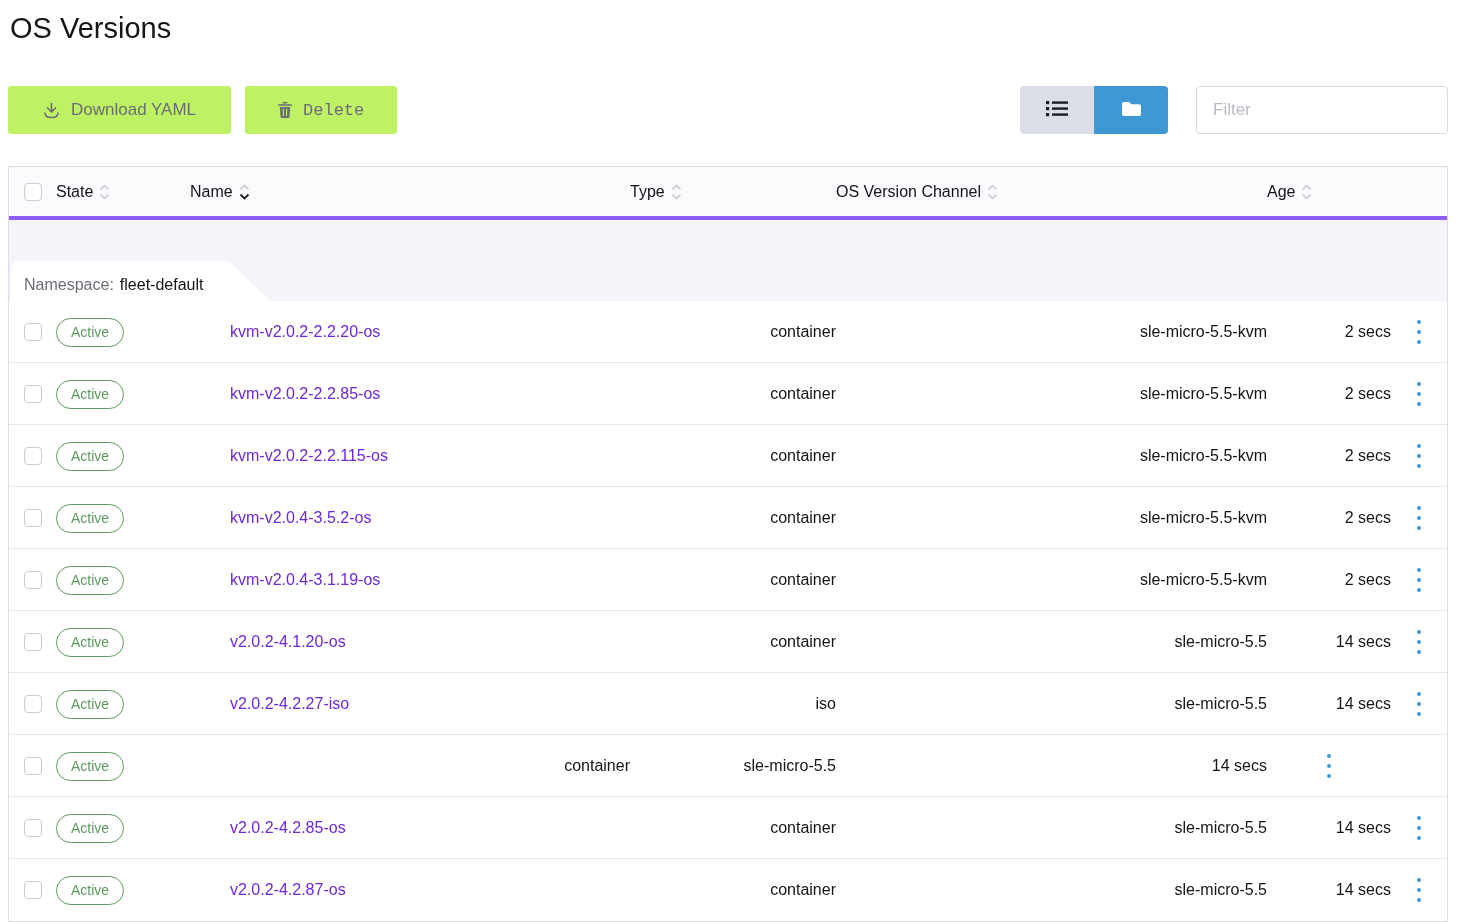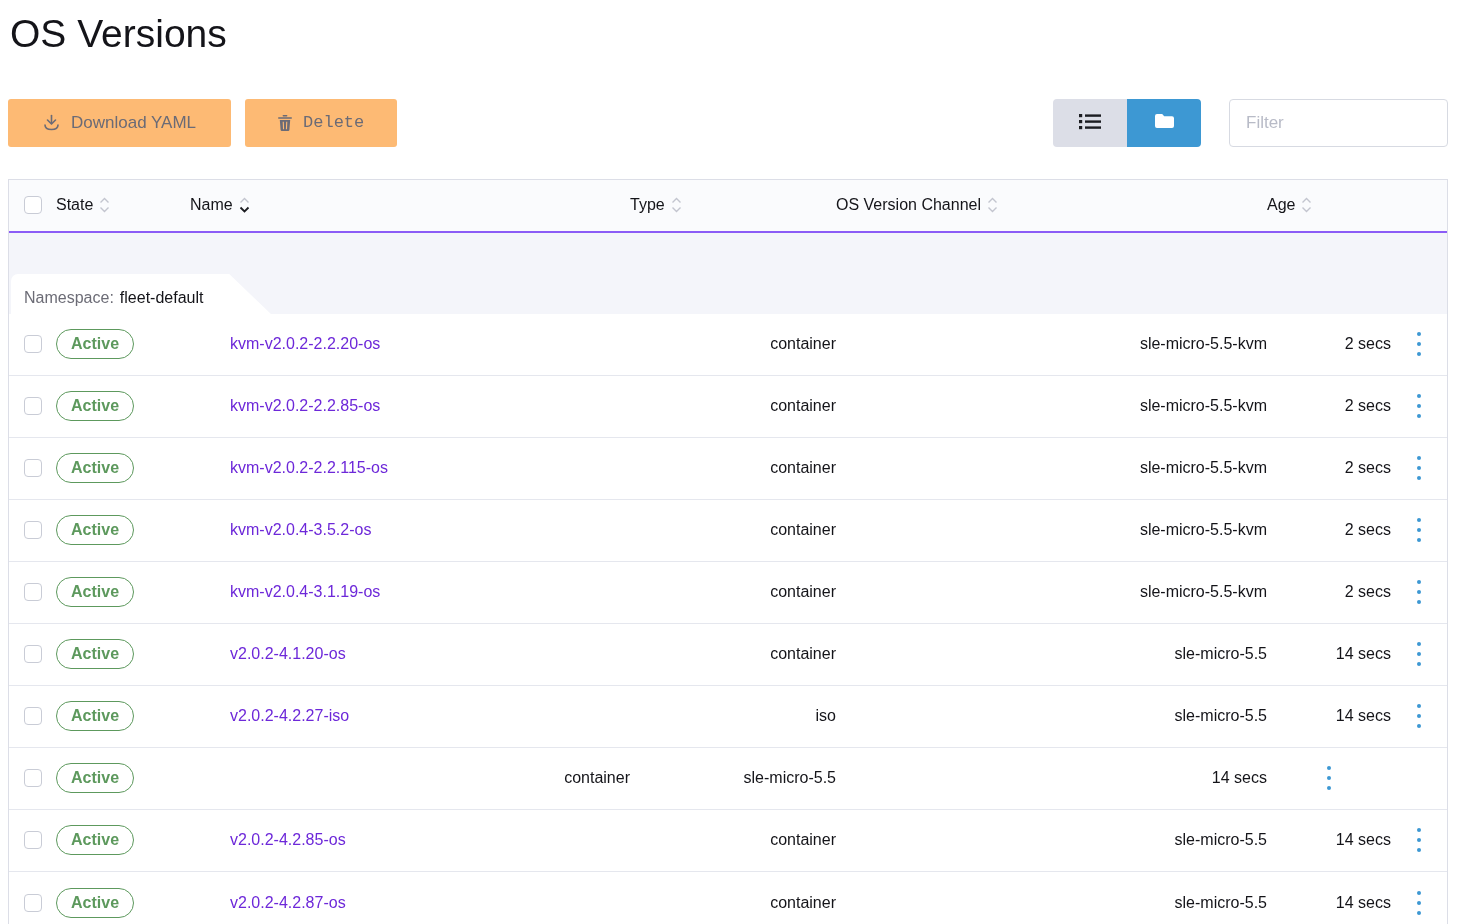--- a/index.html
+++ b/index.html
@@ -7,65 +7,65 @@
   body {
     width: 1462px; height: 924px; overflow: hidden;
     background: #ffffff;
     font-family: "Liberation Sans", sans-serif;
     color: #141419;
   }
   .page { padding: 8px 14px 0 8px; }
 
   
   .page-title {
-    font-size: 39px; font-weight: 400; color: #141419;
+    font-size: 29px; font-weight: 400; color: #141419;
     margin: 2px 0 40px 2px; line-height: 1.25;
   }
 
   
   .toolbar { display: flex; justify-content: space-between; align-items: center; margin-bottom: 32px; }
   .toolbar-left { display: flex; gap: 14px; }
   .btn {
     height: 48px; border: none; border-radius: 3px;
-    background: #fdba74; color: #6b6b76;
+    background: #bef264; color: #6b6b76;
     font-size: 17px; font-family: inherit;
     display: inline-flex; align-items: center; justify-content: center; gap: 11px;
     cursor: default;
   }
   .btn.download { padding: 0 35px; }
   .btn.delete { padding: 0 33px; font-family: Liberation Mono, monospace; }
   .btn svg { display: block; }
 
   .toolbar-right { display: flex; align-items: center; }
   .view-toggle { display: inline-flex; border-radius: 4px; overflow: hidden; }
   .toggle-btn {
     width: 74px; height: 48px; border: none; cursor: pointer;
     display: flex; align-items: center; justify-content: center;
   }
   .toggle-btn.inactive { background: #dcdee7; }
   .toggle-btn.active { background: #3d98d3; }
 
   .filter-input {
-    width: 219px; height: 48px; margin-left: 28px;
+    width: 252px; height: 48px; margin-left: 28px;
     border: 1px solid #d7dae2; border-radius: 4px;
     padding: 0 16px; font-size: 17px; font-family: inherit; color: #141419;
     outline: none; background: #fff;
   }
   .filter-input::placeholder { color: #b8bbc7; }
 
   
   .table { border: 1px solid #dcdee7; background: #fff; }
   .grid-row {
     display: grid;
     grid-template-columns: 47px 134px 1fr 206px 431px 124px 56px;
     align-items: center;
   }
   .thead {
     height: 53px; background: #fafbfd;
-    border-bottom: 2px solid #8b5cf6;
+    border-bottom: 4px solid #8b5cf6;
     font-size: 16px; color: #141419;
   }
   .header-cell { display: flex; align-items: center; gap: 6px; cursor: pointer; }
   .sort { display: inline-flex; flex-direction: column; gap: 2px; }
   .sort svg { display: block; }
 
   .checkbox {
     width: 18px; height: 18px; border: 1px solid #c9ccd6; border-radius: 4px;
     background: #fff; margin-left: 15px; cursor: pointer; flex: none;
   }
@@ -81,23 +81,22 @@
   }
   .group-label { color: #6c6c76; margin-right: 6px; }
   .group-value { color: #141419; }
 
   
   .row { height: 62px; border-bottom: 1px solid #e5e7ee; font-size: 16px; background: #fff; }
   .row:last-child { border-bottom: none; }
   .badge {
     justify-self: start;
     border: 1px solid #5d995d; color: #5d995d;
-    border-radius: 15px; padding: 5px 14px 6px; font-size: 16px; line-height: 1;
+    border-radius: 15px; padding: 5px 14px 6px; font-size: 14px; line-height: 1;
     background: transparent;
-    font-weight: bold;
   }
   .name-link { color: #6d28d9; text-decoration: none; cursor: pointer; margin-left: 40px; }
   .cell-plain { color: #141419; text-align: right; }
   .kebab {
     background: none; border: none; cursor: pointer;
     display: flex; flex-direction: column; align-items: center; gap: 6px;
     justify-self: center; padding: 4px 8px;
   }
   .kebab .dot { width: 4px; height: 4px; border-radius: 50%; background: #3d98d3; }
 </style>

